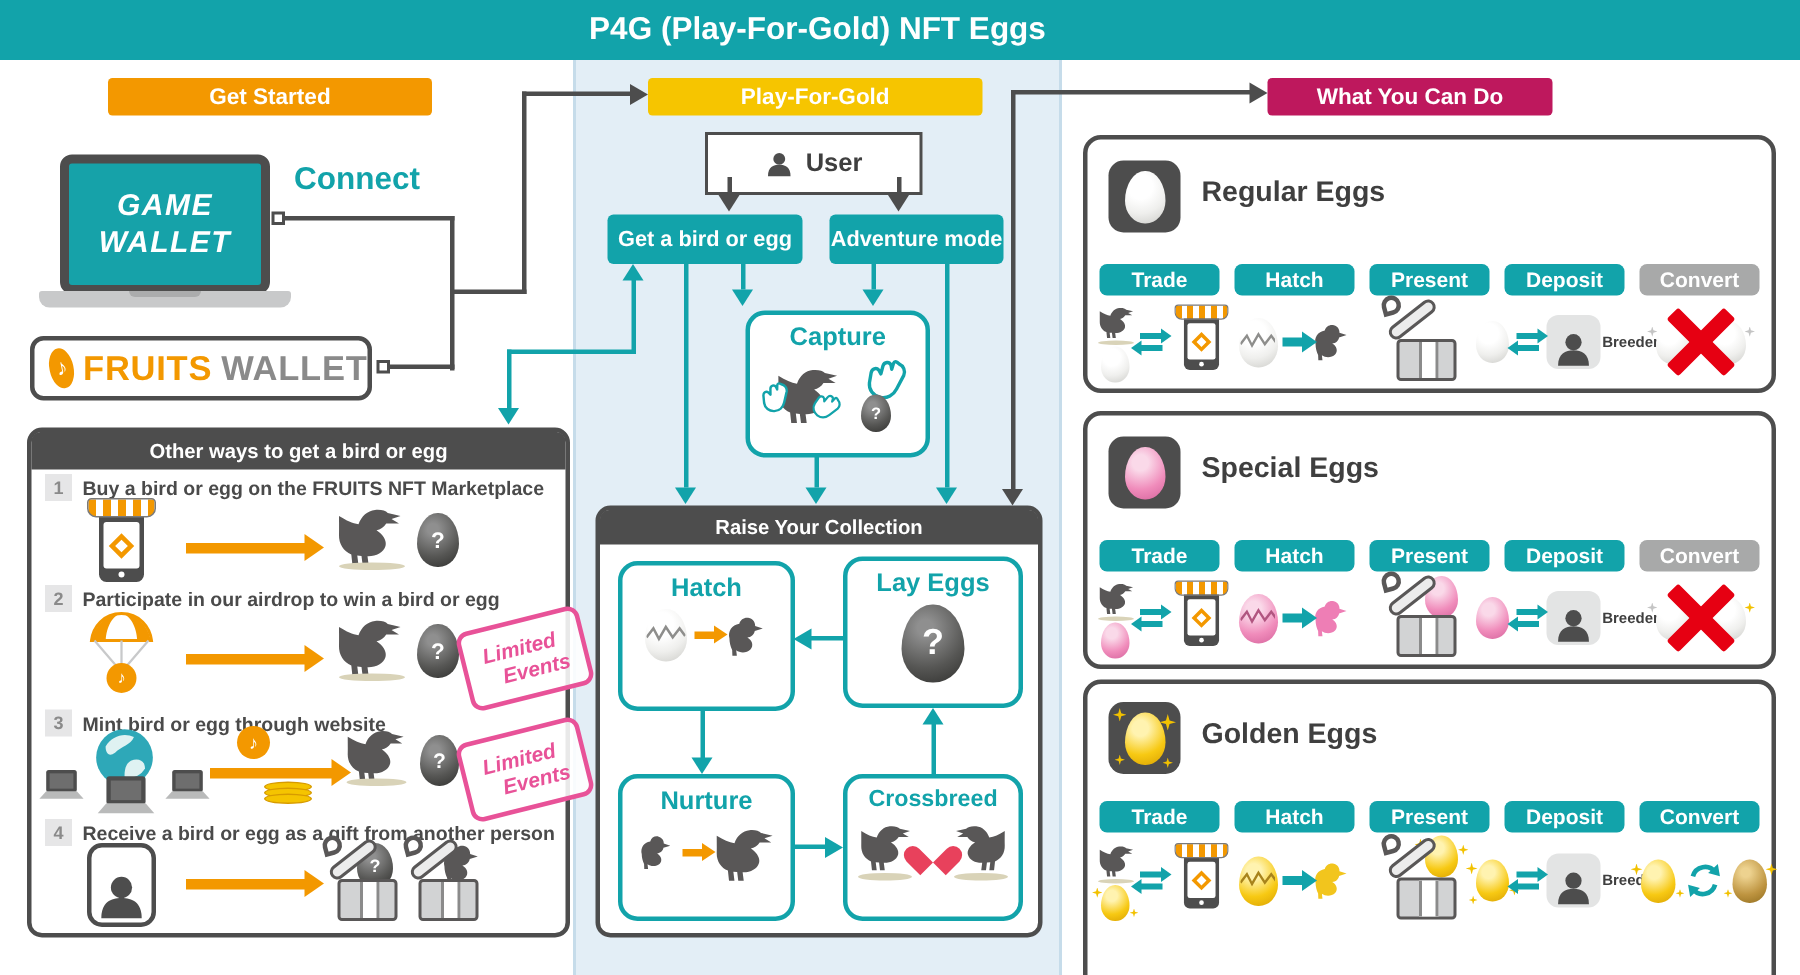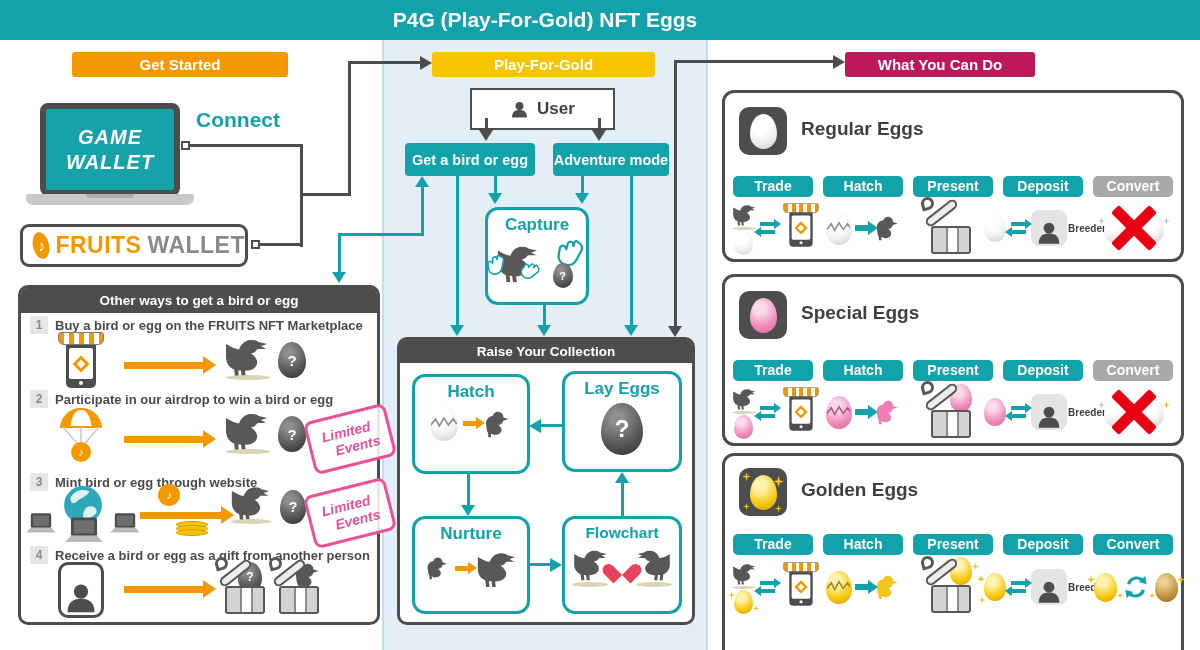--- a/index.html
+++ b/index.html
@@ -358,21 +358,21 @@
   <div class="ah dt" style="left:624px;top:325px"></div>
   <div class="line t" style="left:543px;top:302px;width:3px;height:23px"></div>
   <div class="ah dt" style="left:537px;top:325px"></div>
 
   <div class="ah ut" style="left:415px;top:176px"></div>
   <div class="line t" style="left:421px;top:184px;width:3px;height:52px"></div>
   <div class="line t" style="left:338px;top:233px;width:86px;height:3px"></div>
   <div class="line t" style="left:338px;top:233px;width:3px;height:41px"></div>
   <div class="ah dt" style="left:332px;top:272px"></div>
 
-  <div class="framebox" style="left:485px;top:207px;width:104px;height:98px">
+  <div class="framebox" style="left:497px;top:207px;width:123px;height:98px">
     <div class="ttl">Capture</div>
     <div class="icorow">
       <div style="position:relative;width:56px;height:50px">
         <svg class="ico" style="position:absolute;left:8px;top:2px" width="46" height="42">
             <use href="#s-duck" fill="#595757"></use>
           </svg>
         <svg class="ico" style="position:absolute;left:-3px;top:16px;transform:rotate(-25deg)" width="26" height="26">
             <use href="#s-glove"></use>
           </svg>
         <svg class="ico" style="position:absolute;left:30px;top:22px;transform:rotate(15deg)" width="24" height="24">
@@ -423,21 +423,21 @@
           <use href="#s-chick" fill="#595757"></use>
         </svg>
       <div class="oari"></div>
       <svg class="ico" width="44" height="40">
           <use href="#s-duck" fill="#595757"></use>
         </svg>
     </div>
   </div>
 
   <div class="framebox" style="left:562px;top:516px;width:120px;height:98px">
-    <div class="ttl" style="font-size:15.5px">Flowchart</div>
+    <div class="ttl" style="font-size:15.5px">Crossbreed</div>
     <div class="icorow" style="gap:1px">
       <div class="col">
         <svg class="ico" width="38" height="35">
             <use href="#s-duck" fill="#595757"></use>
           </svg>
         <div class="ground" style="width:36px;height:5px"></div>
       </div>
       <div class="heart"></div>
       <div class="col">
         <svg class="ico flip" width="38" height="35">

